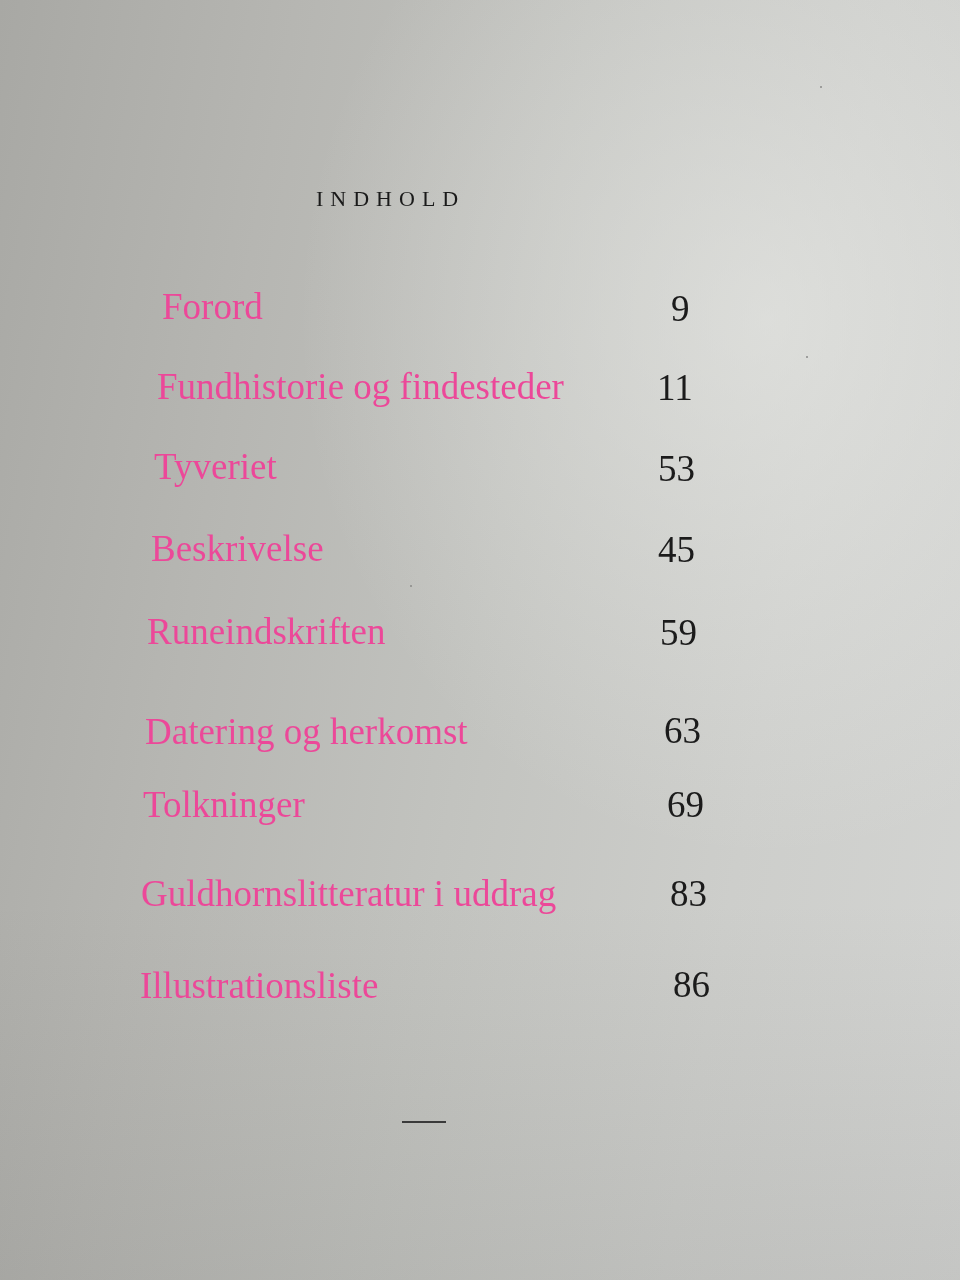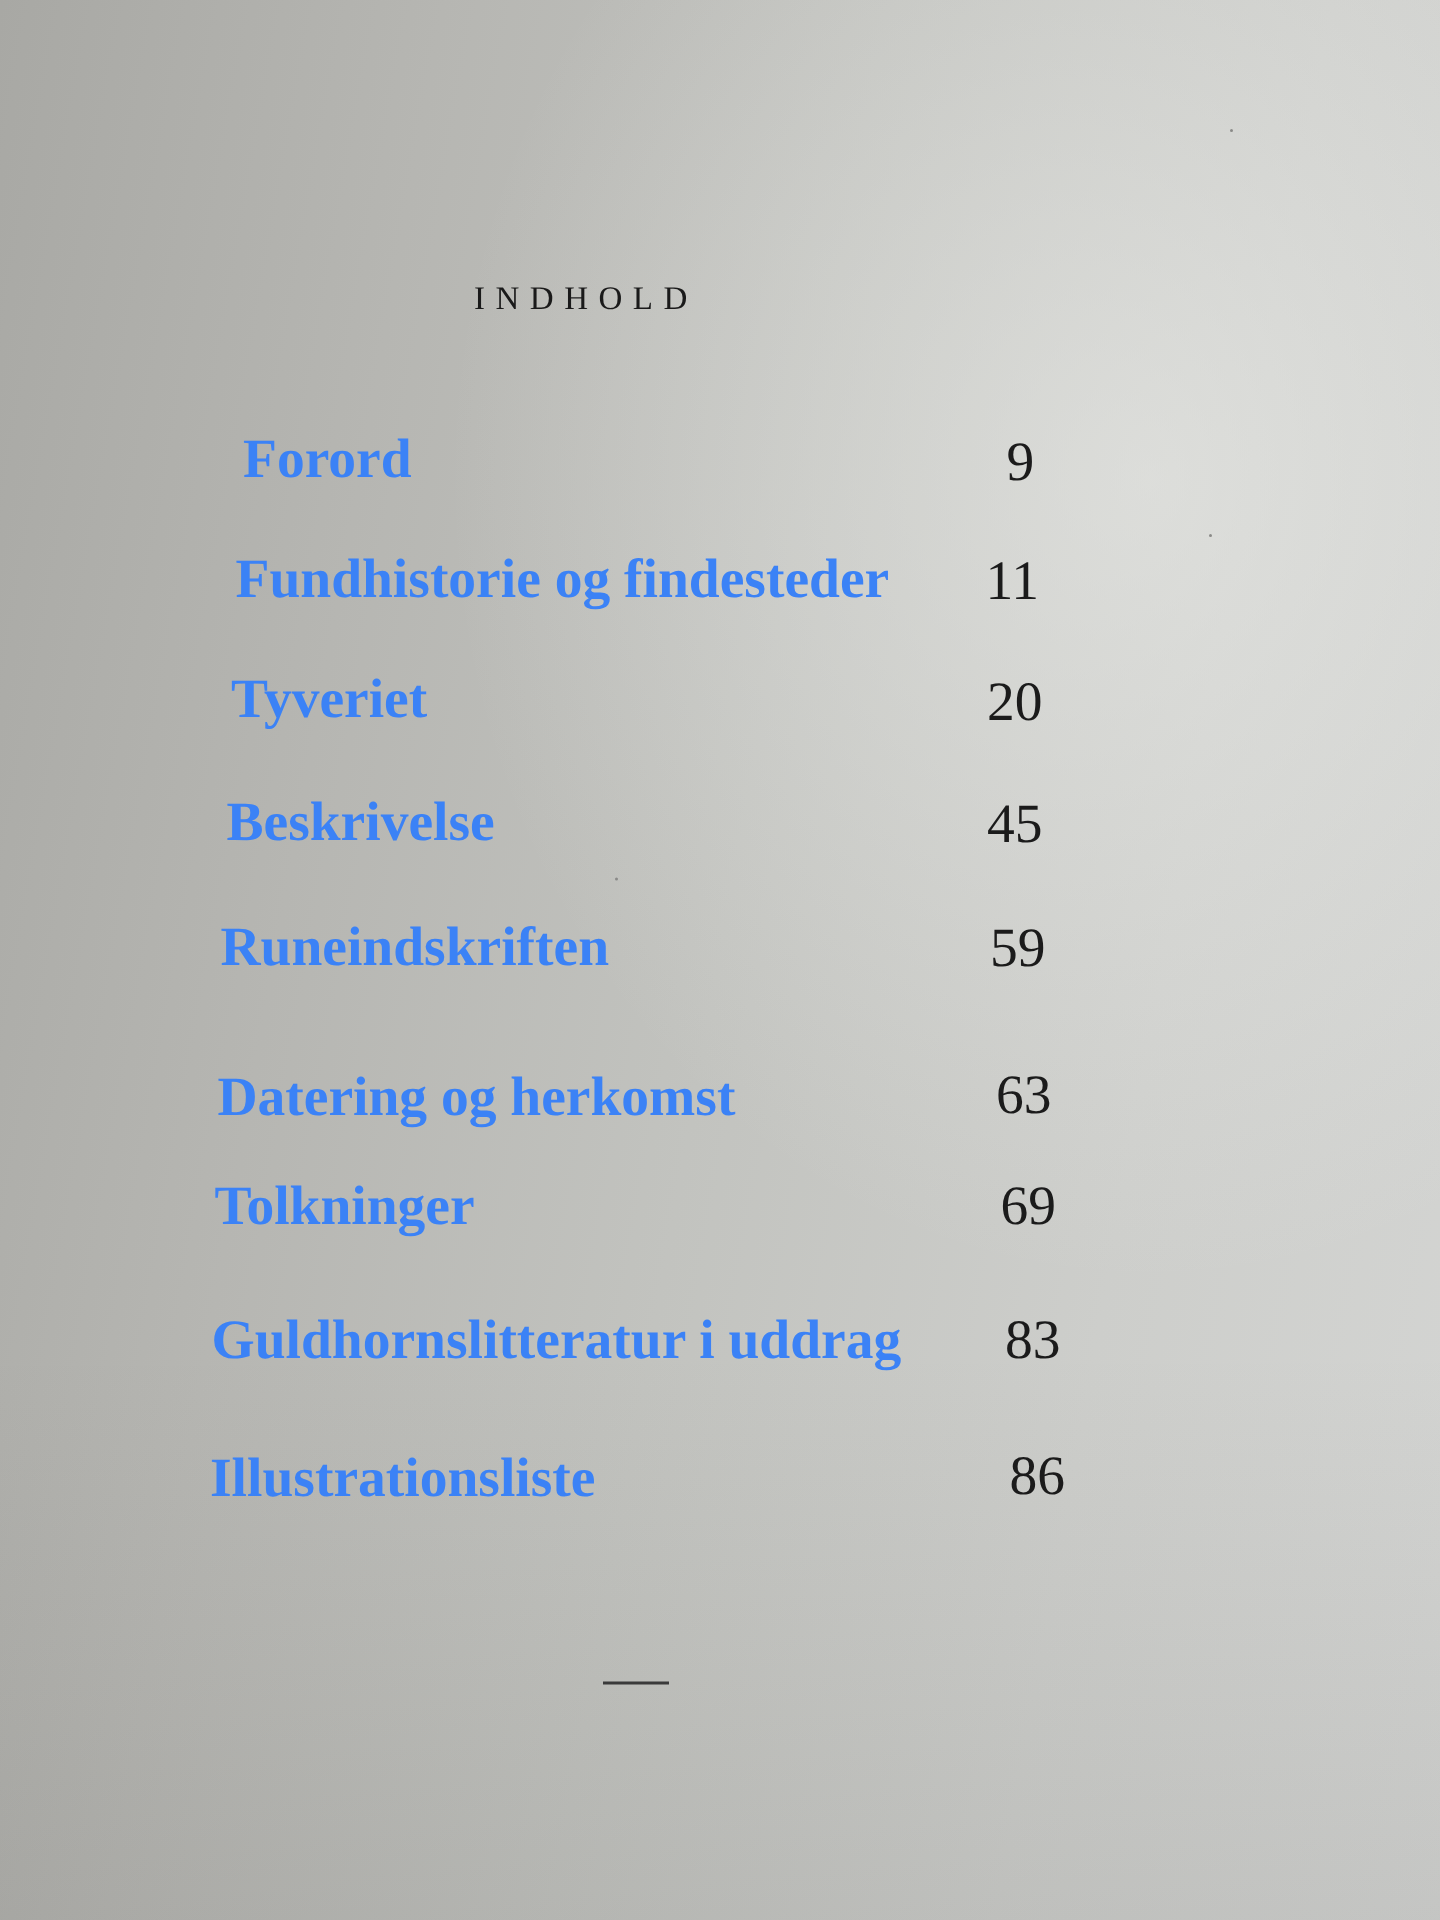--- a/index.html
+++ b/index.html
@@ -32,22 +32,21 @@
       font-weight: normal;
       margin: 0;
       line-height: 1;
       color: #1a1a1a;
     }
     .toc-entry {
       position: absolute;
       font-size: 37px;
       line-height: 1;
       white-space: nowrap;
-      color: #3b82f6;
-      font-weight: bold;
+      color: #ec4899;
     }
     .toc-page {
       position: absolute;
       font-size: 37px;
       line-height: 1;
       white-space: nowrap;
       color: #1b1b1b;
     }
     .end-rule {
       position: absolute;
@@ -75,21 +74,21 @@
   <div>
     <span class="toc-entry" style="left:162px; top:288px;">Forord</span>
     <span class="toc-page" style="left:671px; top:290px;">9</span>
   </div>
   <div>
     <span class="toc-entry" style="left:157px; top:368px;">Fundhistorie og findesteder</span>
     <span class="toc-page" style="left:657px; top:369px;">11</span>
   </div>
   <div>
     <span class="toc-entry" style="left:154px; top:448px;">Tyveriet</span>
-    <span class="toc-page" style="left:658px; top:450px;">20</span>
+    <span class="toc-page" style="left:658px; top:450px;">53</span>
   </div>
   <div>
     <span class="toc-entry" style="left:151px; top:530px;">Beskrivelse</span>
     <span class="toc-page" style="left:658px; top:531px;">45</span>
   </div>
   <div>
     <span class="toc-entry" style="left:147px; top:613px;">Runeindskriften</span>
     <span class="toc-page" style="left:660px; top:614px;">59</span>
   </div>
   <div>

